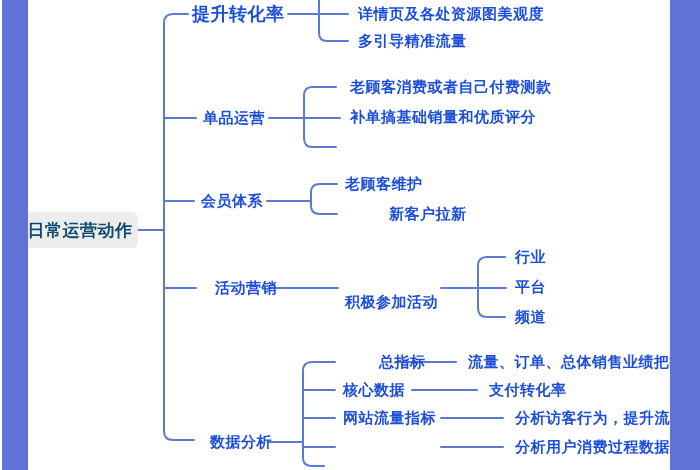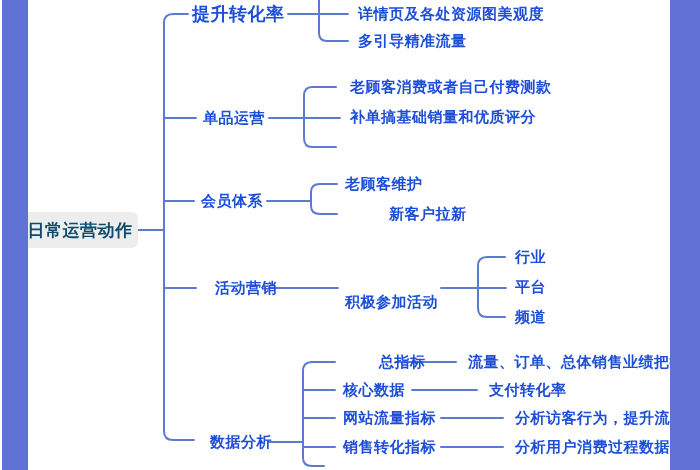--- a/index.html
+++ b/index.html
@@ -84,21 +84,20 @@
   <div class="label" style="left:345px;top:204px;margin-left:44px;">新客户拉新</div>
 
   <div class="label" style="left:345px;top:278px;margin-top:14px;">积极参加活动</div>
   <div class="label" style="left:515px;top:247px;">行业</div>
   <div class="label" style="left:515px;top:277px;">平台</div>
   <div class="label" style="left:515px;top:307px;">频道</div>
 
   <div class="label" style="left:343px;top:352px;margin-left:36px;">总指标</div>
   <div class="label" style="left:343px;top:380px;text-align:center;">核心数据</div>
   <div class="label" style="left:343px;top:408px;">网站流量指标</div>
-  <div class="label" style="left:343px;top:437px;">销售转化指标</div>
 
   <div class="label" style="left:468px;top:352px;">流量、订单、总体销售业绩把控</div>
   <div class="label" style="left:489px;top:380px;">支付转化率</div>
   <div class="label" style="left:515px;top:408px;">分析访客行为，提升流量</div>
   <div class="label" style="left:515px;top:437px;">分析用户消费过程数据</div>
 
   <div class="edge-bar left"></div>
   <div class="edge-bar right"></div>
 </div>
 

